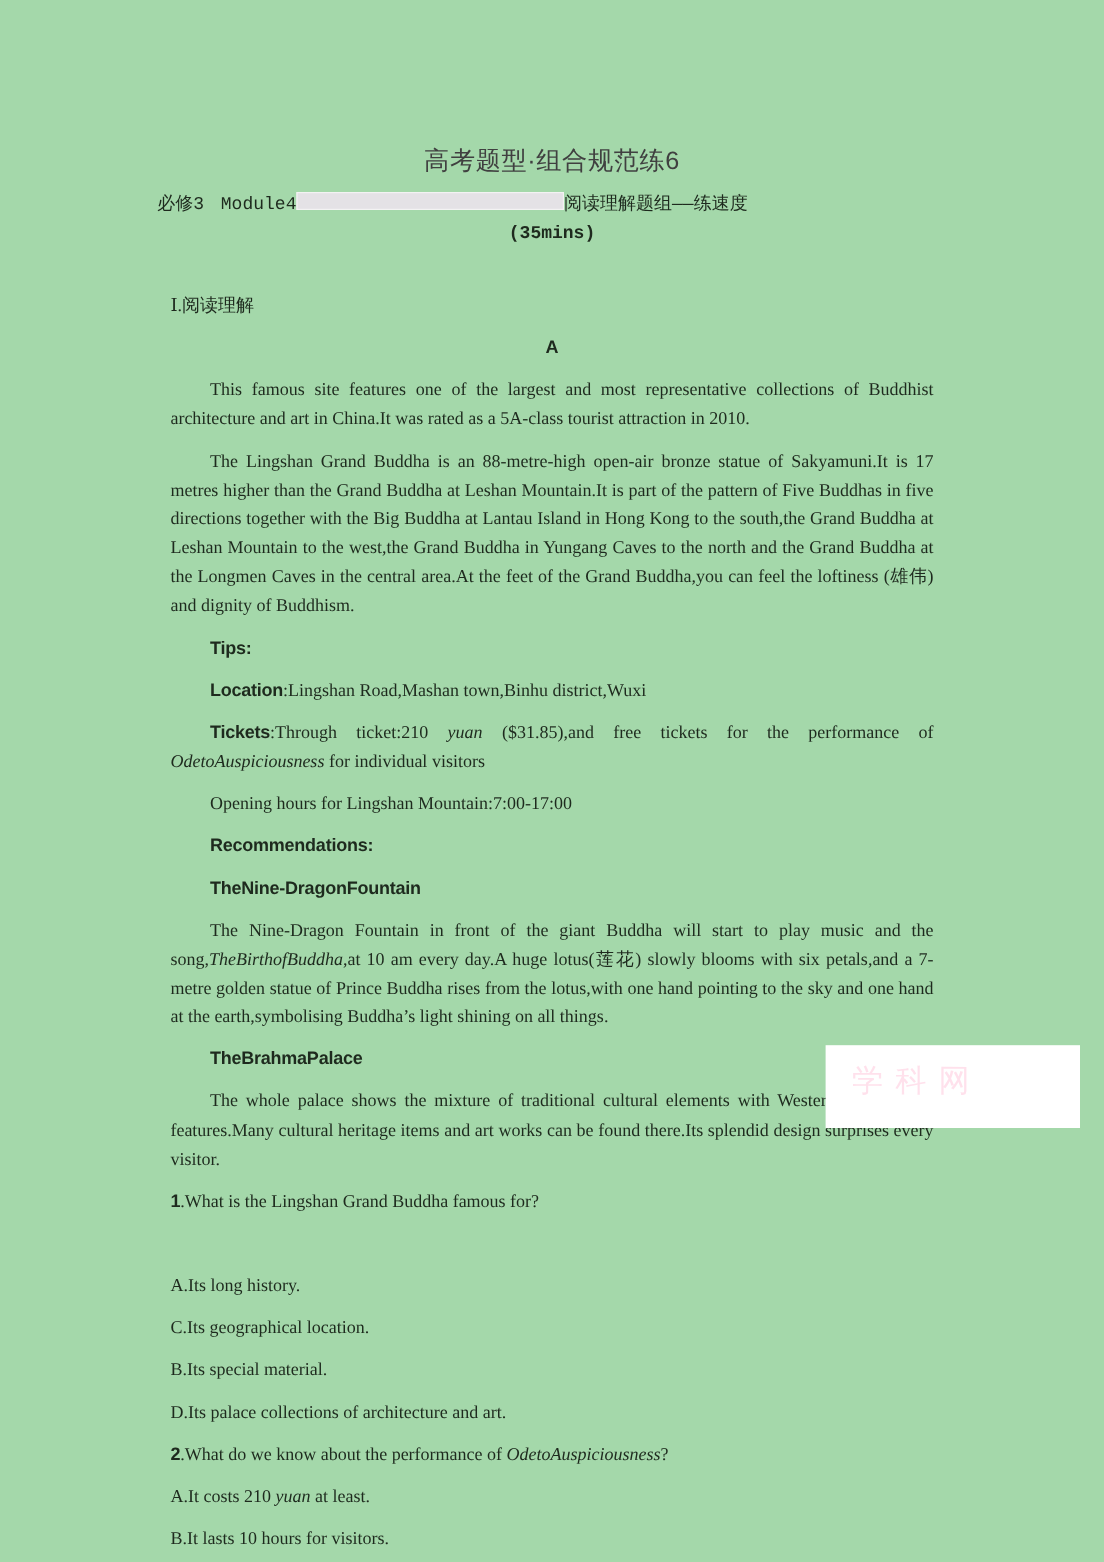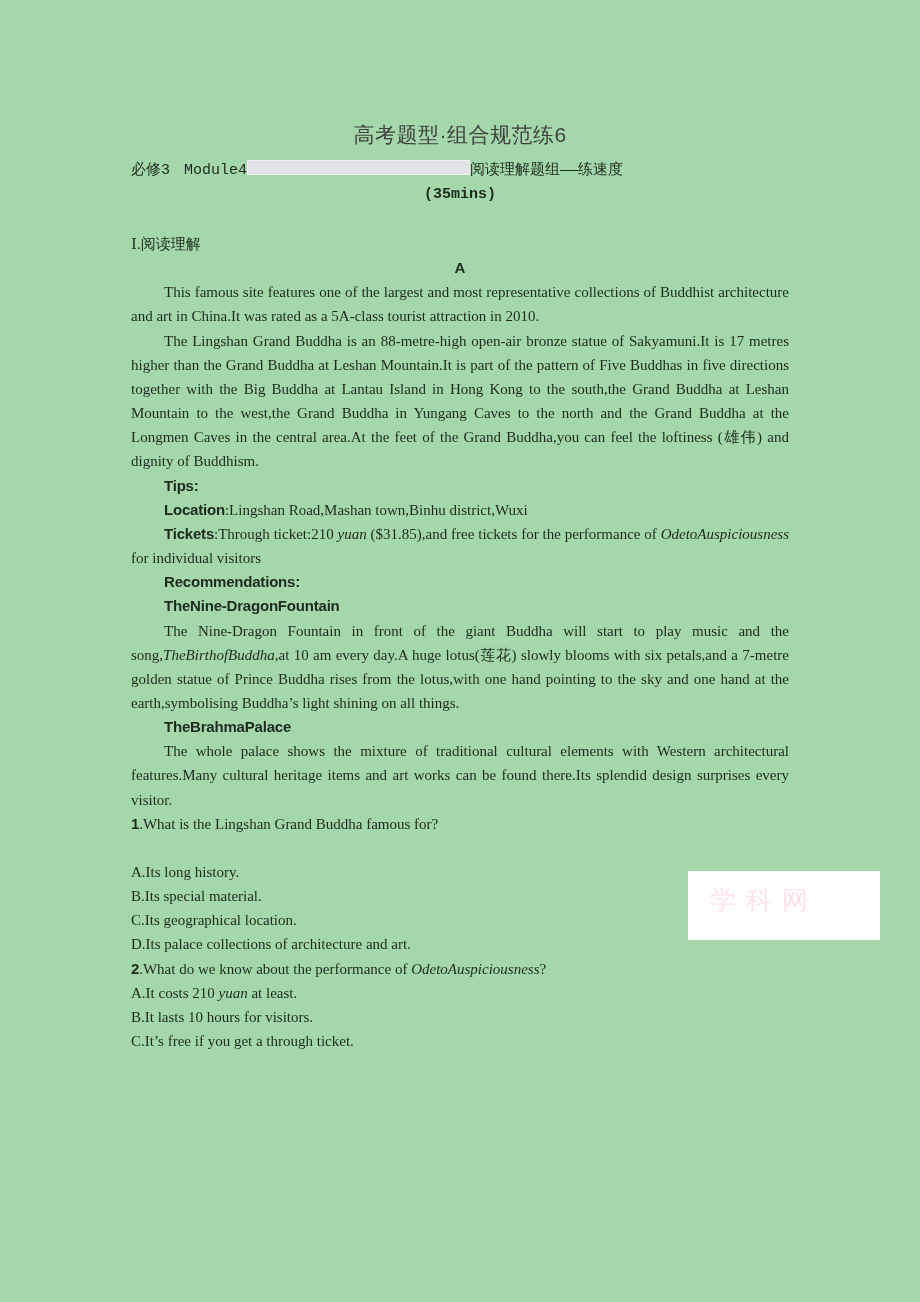--- a/index.html
+++ b/index.html
@@ -67,35 +67,35 @@
     }
     .content {
       position: absolute;
       left: 0;
       top: 232px;
       width: 658px;
       font-size: 15px;
       line-height: 24.15px;
     }
     .line {
-      margin: 0;
+      margin: 11px;
       text-align: justify;
       text-align-last: left;
     }
     .indent { text-indent: 33px; }
     .center { text-align: center; text-align-last: center; }
     .bold { font-weight: bold; font-family: "Liberation Sans Narrow", "Liberation Sans", sans-serif; }
     .sans-b { font-weight: bold; font-family: "Liberation Sans", sans-serif; letter-spacing: -0.2px; }
     em { font-style: italic; }
     .spacer { height: 24px; }
     .watermark-box {
       position: absolute;
       left: 688px;
       top: 871px;
-      width: 192px;
+      width: 212px;
       height: 69px;
       background: #ffffff;
     }
     .watermark-text {
       position: absolute;
       left: 22px;
       top: 12px;
       font-size: 26px;
       color: rgba(255, 170, 200, 0.35);
       letter-spacing: 10px;
@@ -121,38 +121,39 @@
 
     <p class="line indent">This famous site features one of the largest and most representative collections of Buddhist architecture and art in China.It was rated as a 5A-class tourist attraction in 2010.</p>
     <p class="line indent">The Lingshan Grand Buddha is an 88-metre-high open-air bronze statue of Sakyamuni.It is 17 metres higher than the Grand Buddha at Leshan Mountain.It is part of the pattern of Five Buddhas in five directions together with the Big Buddha at Lantau Island in Hong Kong to the south,the Grand Buddha at Leshan Mountain to the west,the Grand Buddha in Yungang Caves to the north and the Grand Buddha at the Longmen Caves in the central area.At the feet of the Grand Buddha,you can feel the loftiness (雄伟) and dignity of Buddhism.</p>
 
     <p class="line indent"><span class="sans-b">Tips:</span></p>
 
     <p class="line indent"><span class="sans-b">Location</span><span>:Lingshan Road,Mashan town,Binhu district,Wuxi</span></p>
 
     <p class="line indent"><span class="sans-b">Tickets</span><span>:Through ticket:210 </span><em>yuan</em><span> ($31.85),and free tickets for the performance of </span><em>OdetoAuspiciousness</em><span> for individual visitors</span></p>
 
+    <p class="line indent">Opening hours for Lingshan Mountain:7:00-17:00</p>
 
     <p class="line indent"><span class="sans-b">Recommendations:</span></p>
 
     <p class="line indent"><span class="sans-b">TheNine-DragonFountain</span></p>
 
     <p class="line indent"><span>The Nine-Dragon Fountain in front of the giant Buddha will start to play music and the song,</span><em>TheBirthofBuddha</em><span>,at 10 am every day.A huge lotus(莲花) slowly blooms with six petals,and a 7-metre golden statue of Prince Buddha rises from the lotus,with one hand pointing to the sky and one hand at the earth,symbolising Buddha’s light shining on all things.</span></p>
 
     <p class="line indent"><span class="sans-b">TheBrahmaPalace</span></p>
 
     <p class="line indent">The whole palace shows the mixture of traditional cultural elements with Western architectural features.Many cultural heritage items and art works can be found there.Its splendid design surprises every visitor.</p>
 
     <p class="line"><span class="sans-b">1</span><span>.What is the Lingshan Grand Buddha famous for?</span></p>
 
     <div class="spacer"></div>
 
     <p class="line">A.Its long history.</p>
+    <p class="line">C.Its geographical location.</p>
     <p class="line">B.Its special material.</p>
-    <p class="line">C.Its geographical location.</p>
     <p class="line">D.Its palace collections of architecture and art.</p>
 
     <p class="line"><span class="sans-b">2</span><span>.What do we know about the performance of </span><em>OdetoAuspiciousness</em><span>?</span></p>
 
     <p class="line"><span>A.It costs 210 </span><em>yuan</em><span> at least.</span></p>
     <p class="line">B.It lasts 10 hours for visitors.</p>
     <p class="line">C.It’s free if you get a through ticket.</p>
   </div>
 </div>
 

